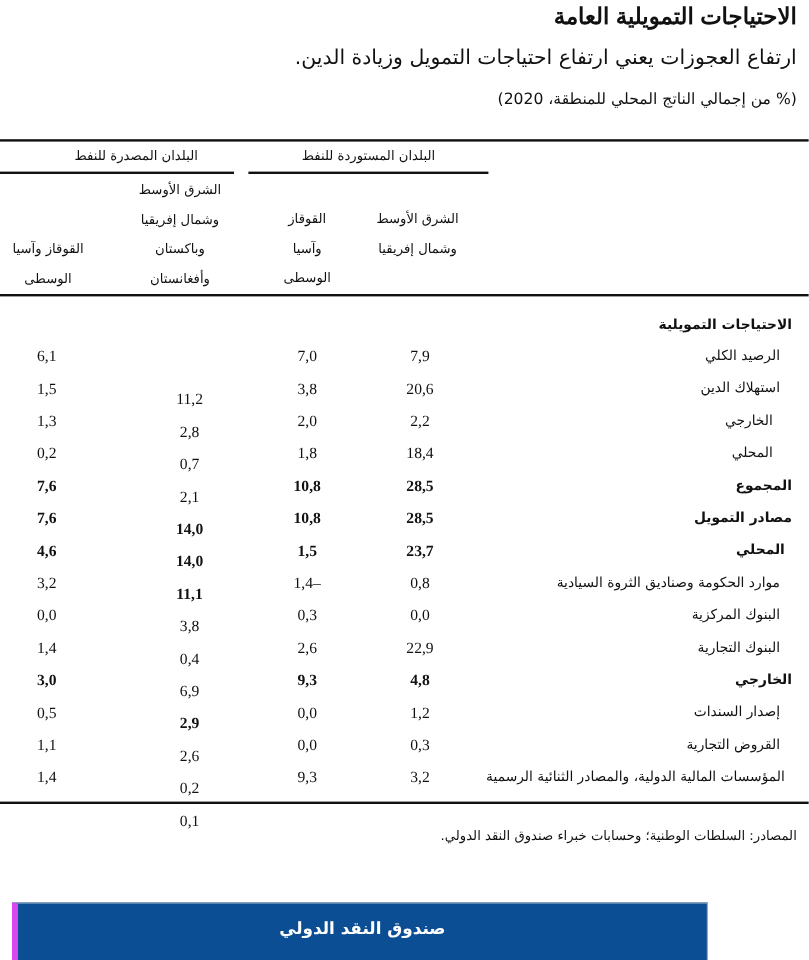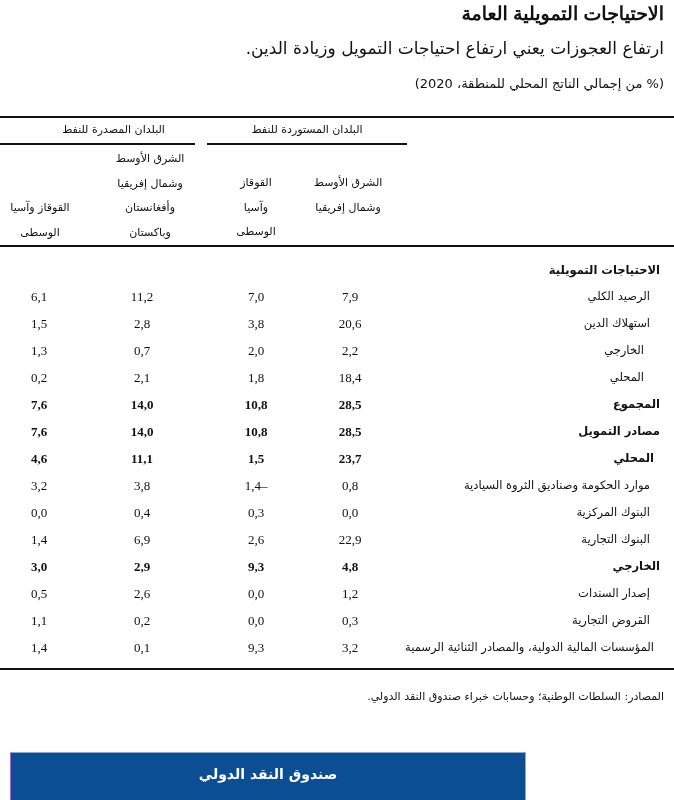--- a/index.html
+++ b/index.html
@@ -43,33 +43,33 @@
     }
     .row .label.indent { right: 24px; }
     .row.bold .label { font-weight: bold; }
     .row .val {
       position: absolute; top: 0; line-height: 27px; width: 60px; text-align: center;
       font-family: "Liberation Serif", serif; font-size: 13px;
     }
     .row.bold .val { font-weight: bold; }
 
     .v1 { left: 9px; }
-    .v2 { left: 112px; }
+    .v2 { left: 128px; margin-top: 36px; }
     .v3 { left: 226px; }
     .v4 { left: 320px; }
 
     .source {
       position: absolute; right: 10px; top: 690px;
       font-family: "DejaVu Sans", sans-serif; font-size: 11px;
       direction: rtl; white-space: nowrap;
     }
 
     .banner {
-      position: absolute; left: 10px; top: 752px; width: 516px; height: 48px;
-      background: #0c4e94; border-top: 1px solid #8fa9c6; border-left: 1px solid #d946ef; border-right: 1px solid #8fa9c6;
+      position: absolute; left: 10px; top: 752px; width: 580px; height: 48px;
+      background: #0c4e94; border-top: 1px solid #8fa9c6; border-left: 5px solid #d946ef; border-right: 1px solid #8fa9c6;
       display: flex; align-items: center; justify-content: center;
     }
     .banner span {
       color: #ffffff; font-family: "DejaVu Sans", sans-serif; font-size: 14px; font-weight: bold;
       direction: rtl; margin-top: -6px;
     }
   </style>
 </head>
 <body>
 
@@ -85,22 +85,22 @@
 <div class="rule thin" style="left:0; top:143px; width:195px;"></div>
 <div class="rule thin" style="left:207px; top:143px; width:200px;"></div>
 
 <div class="col-head" style="left:5px; width:70px; top:196px;">
   <div>القوقاز وآسيا</div>
   <div>الوسطى</div>
 </div>
 <div class="col-head" style="left:100px; width:100px; top:147px;">
   <div>الشرق الأوسط</div>
   <div>وشمال إفريقيا</div>
+  <div>وباكستان</div>
   <div>وأفغانستان</div>
-  <div>وباكستان</div>
 </div>
 <div class="col-head" style="left:225px; width:62px; top:171px;">
   <div>القوقاز</div>
   <div>وآسيا</div>
   <div>الوسطى</div>
 </div>
 <div class="col-head" style="left:298px; width:100px; top:171px;">
   <div>الشرق الأوسط</div>
   <div>وشمال إفريقيا</div>
 </div>

